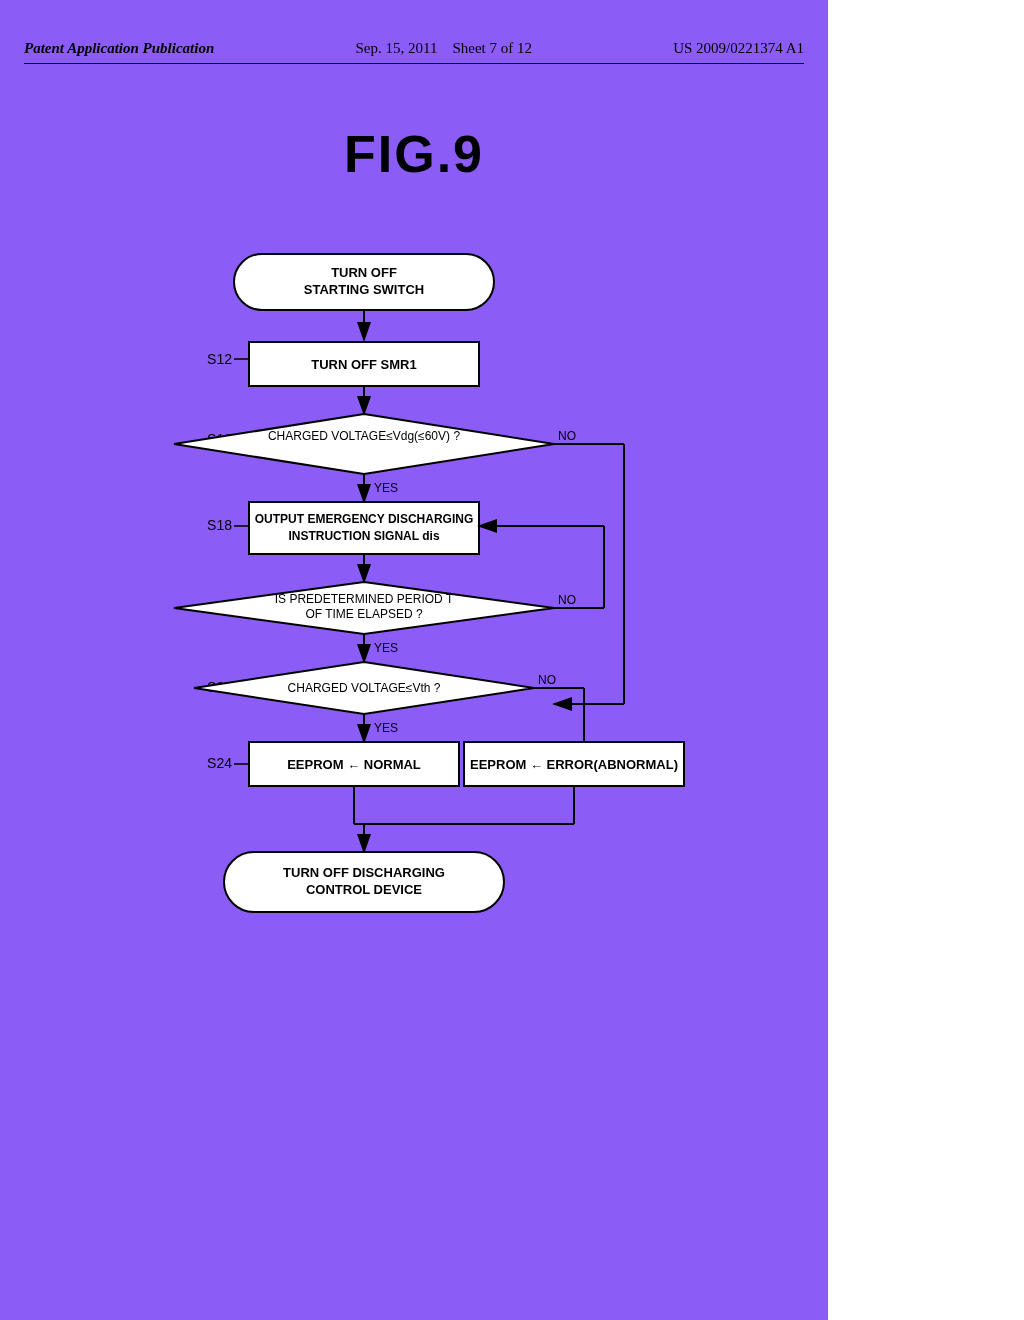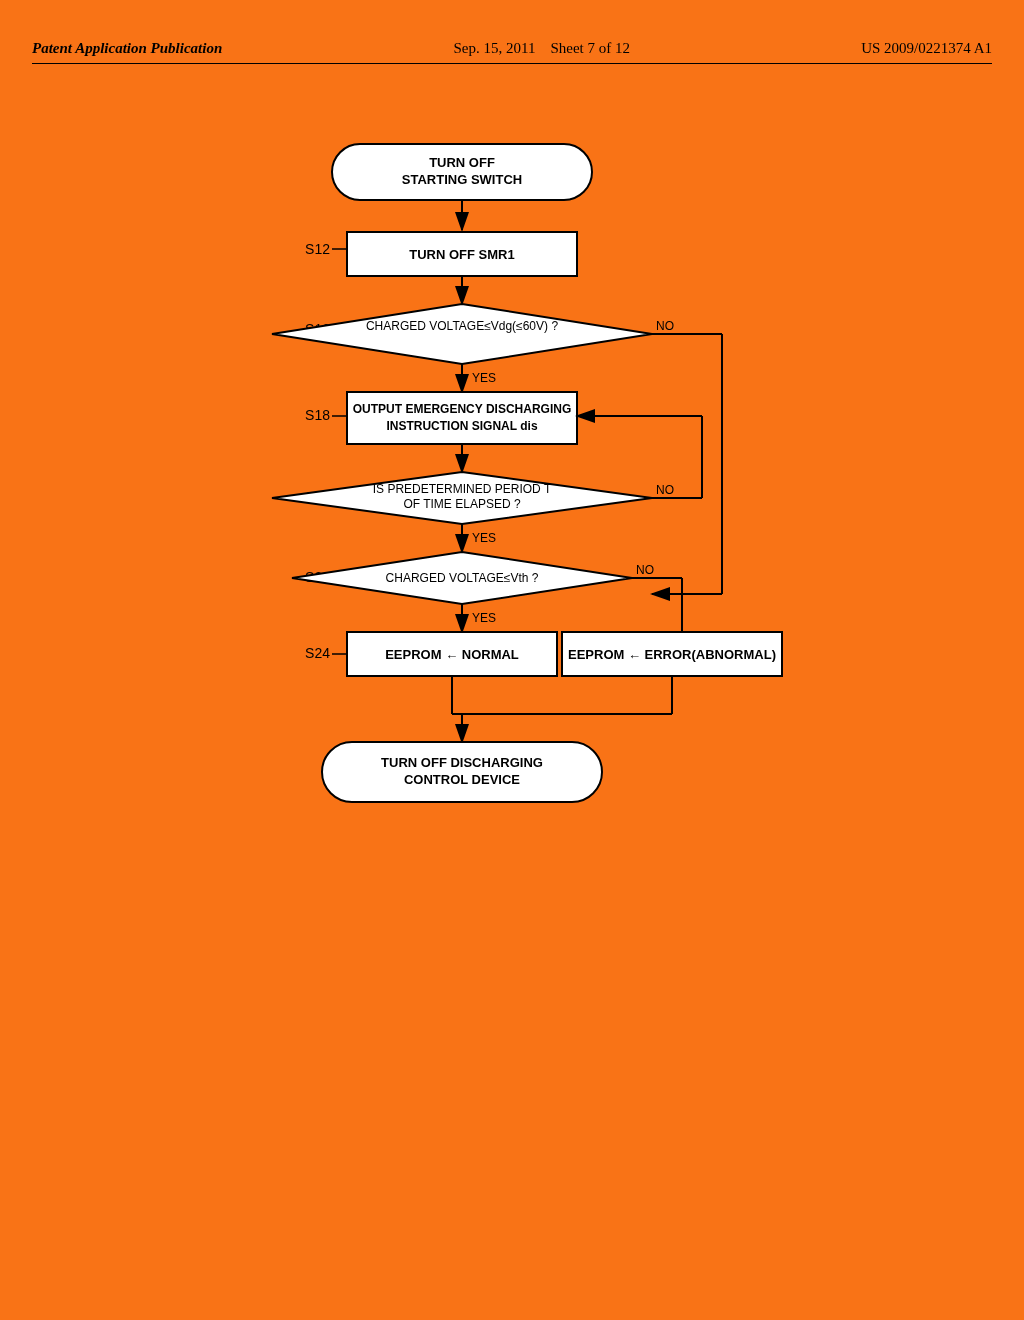--- a/index.html
+++ b/index.html
@@ -6,24 +6,24 @@
     body {
       background: #fff;
       font-family: 'Times New Roman', Times, serif;
       width: 1024px;
       min-height: 1320px;
       position: relative;
       overflow-x: hidden;
     }
 
     .page {
-      width: 1024px;
+      width: 828px;
       min-height: 1320px;
-      background: #f97316;
-      padding: 40px 32px;
+      background: #8b5cf6;
+      padding: 40px 24px;
       position: relative;
     }
 
     .header {
       display: flex;
       justify-content: space-between;
       align-items: flex-start;
       border-bottom: 1px solid #000;
       padding-bottom: 6px;
       margin-bottom: 60px;
@@ -66,20 +66,21 @@
   <div class="header">
     <div class="header-left">Patent Application Publication</div>
     <div class="header-center">
       <span>Sep. 15, 2011</span>
       &nbsp;&nbsp;
       <span>Sheet 7 of 12</span>
     </div>
     <div class="header-right">US 2009/0221374 A1</div>
   </div>
 
+  <div class="figure-title">FIG.9</div>
 
   <svg class="flowchart-svg" width="700" height="900" viewBox="0 0 700 900" xmlns="http://www.w3.org/2000/svg">
 
     <defs>
       <marker id="arrowhead" markerWidth="10" markerHeight="7" refX="9" refY="3.5" orient="auto">
         <polygon points="0 0, 10 3.5, 0 7" fill="#000"></polygon>
       </marker>
     </defs>
 
     <rect x="170" y="20" width="260" height="56" rx="28" ry="28" fill="white" stroke="black" stroke-width="2"></rect>

